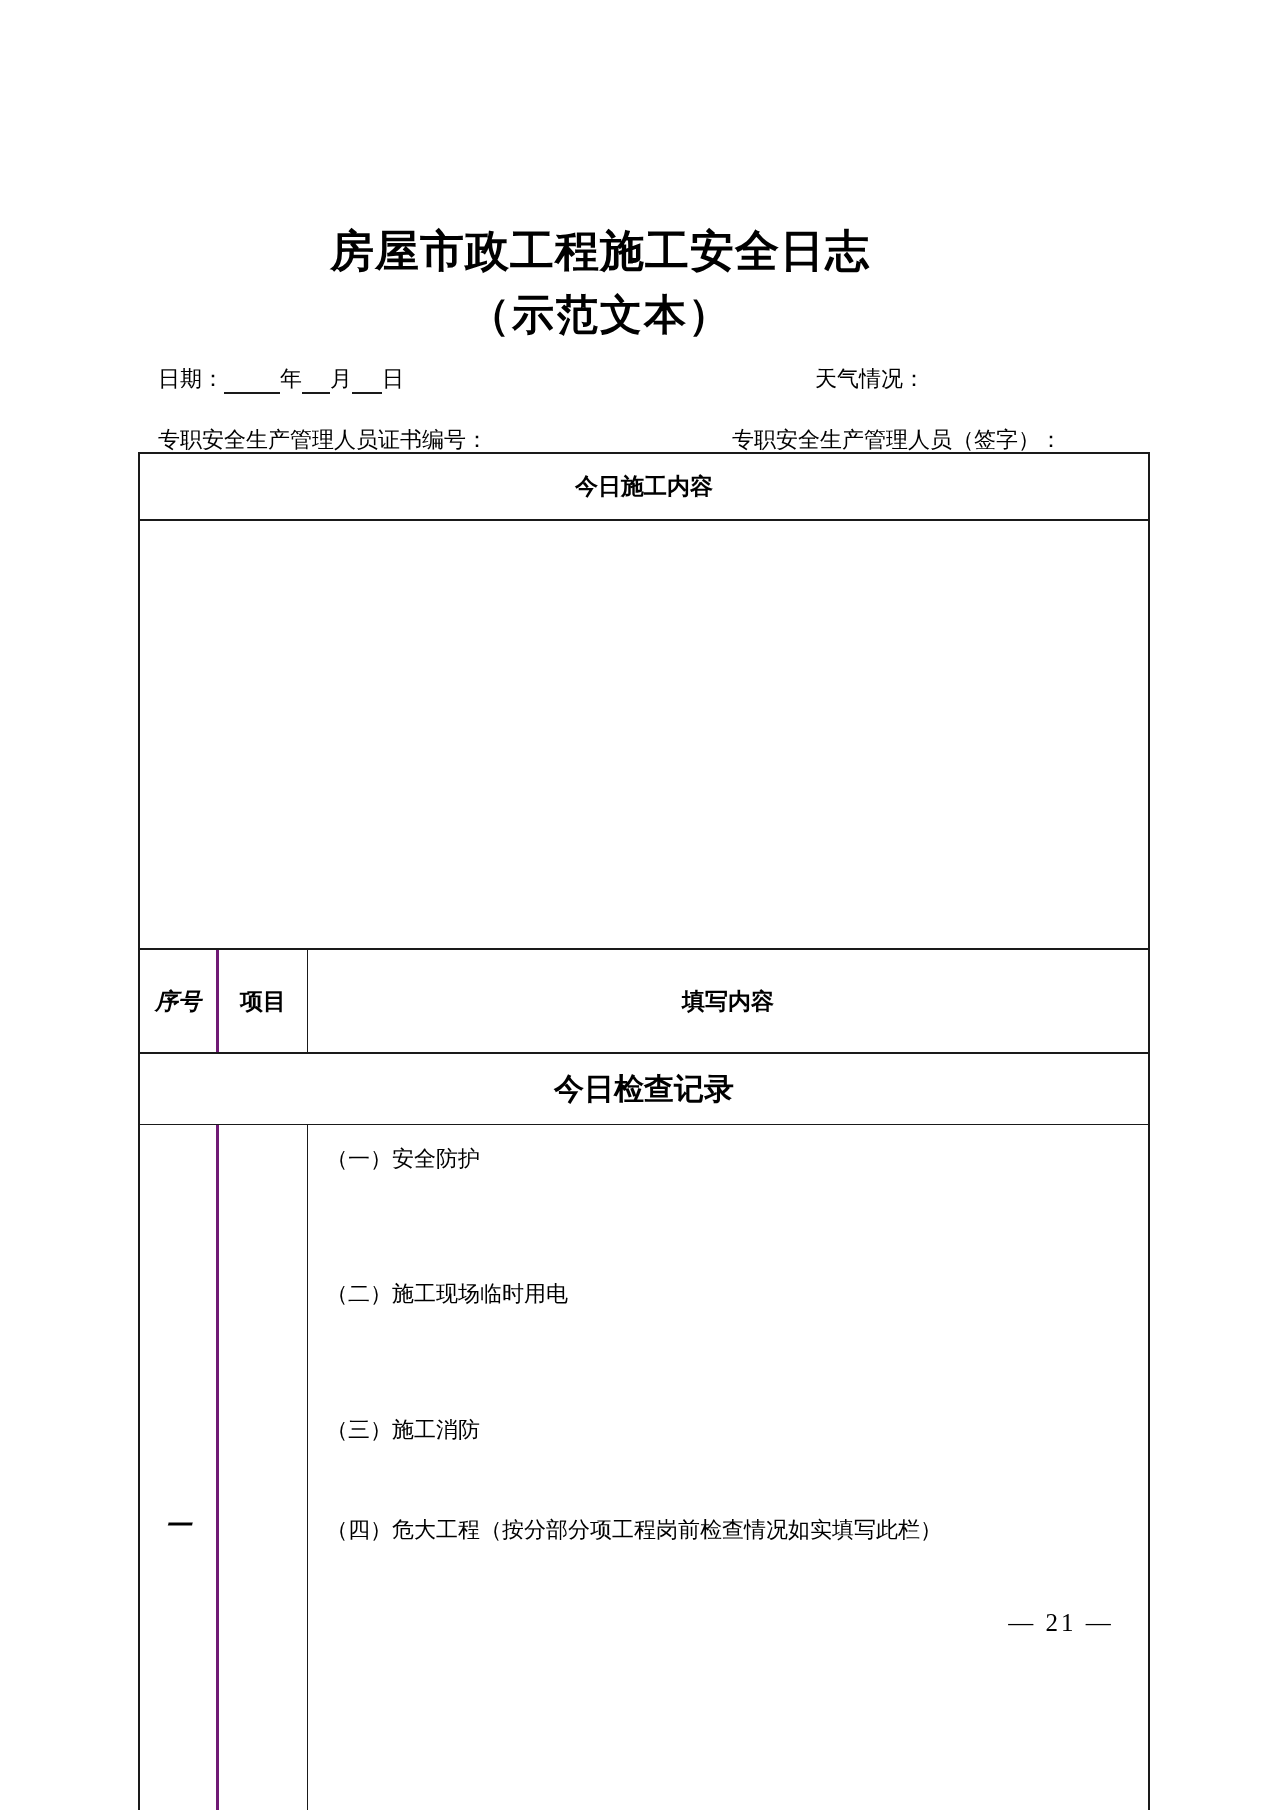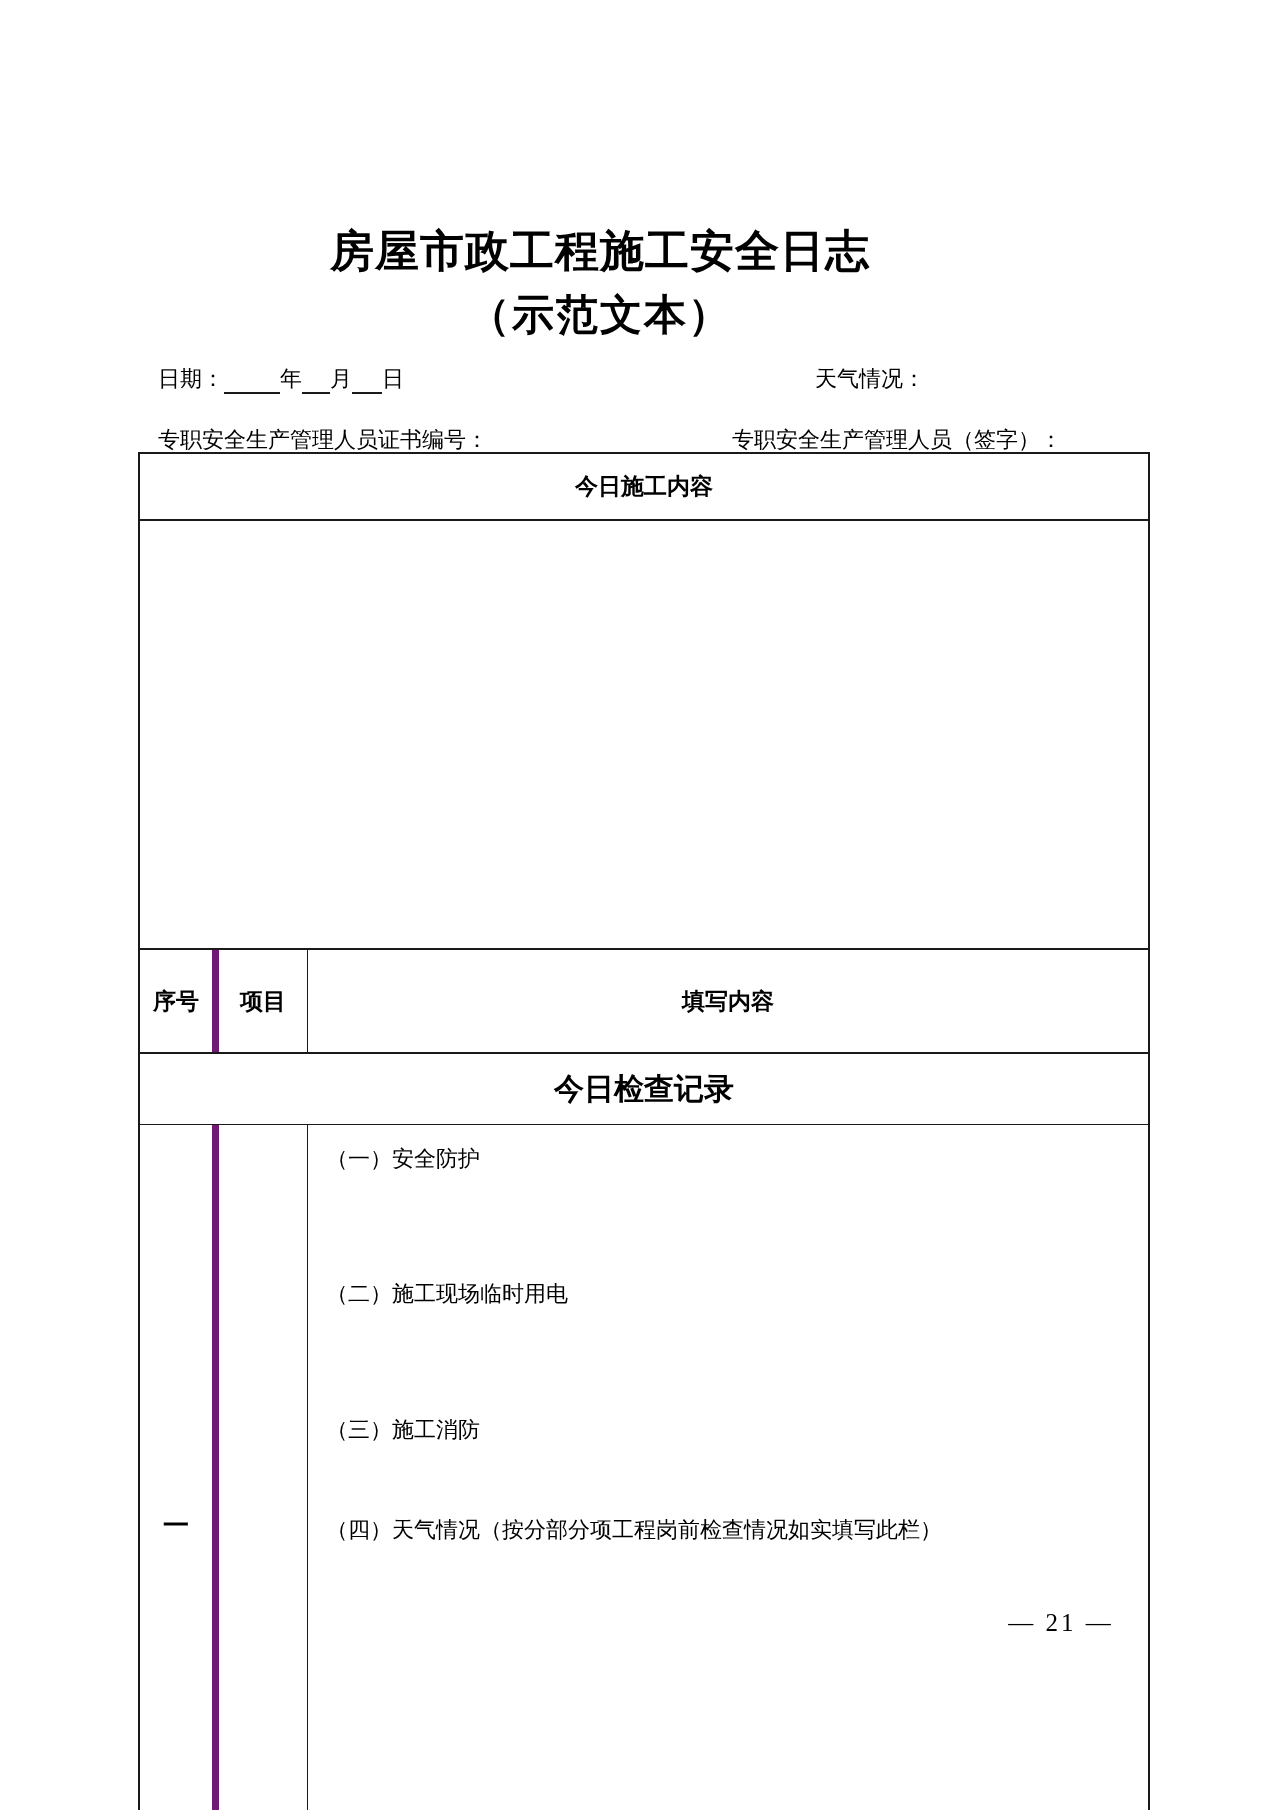--- a/index.html
+++ b/index.html
@@ -67,22 +67,22 @@
   }
   .row-inspection-header {
     height: 71px; border-bottom: 1px solid #1a1a1a;
     display: flex; align-items: center; justify-content: center;
     font-size: 30px;
   }
   .row-inspection-content {
     flex: 1; display: flex;
   }
   .col-index {
-    width: 79px; border-right: 7px solid #701a75;
-    display: flex; align-items: center; justify-content: center;
+    width: 79px; border-right: 3px solid #701a75;
+    display: flex; align-items: center; justify-content: center; font-style: italic;
   }
   .col-project {
     width: 89px; border-right: 1px solid #1a1a1a;
     display: flex; align-items: center; justify-content: center;
   }
   .col-content {
     flex: 1;
     display: flex; align-items: center; justify-content: center;
   }
   .row-inspection-content .col-index { font-size: 26px; }
@@ -152,19 +152,19 @@
   <div class="row-inspection-content">
     <div class="col-index sans-bold">一</div>
     <div class="col-project sans-bold">
       <span>岗前</span>
       <span>巡查</span>
     </div>
     <div class="col-content">
       <div class="check-item check-item-1">（一）安全防护</div>
       <div class="check-item check-item-2">（二）施工现场临时用电</div>
       <div class="check-item check-item-3">（三）施工消防</div>
-      <div class="check-item check-item-4">（四）天气情况（按分部分项工程岗前检查情况如实填写此栏）</div>
+      <div class="check-item check-item-4">（四）危大工程（按分部分项工程岗前检查情况如实填写此栏）</div>
     </div>
   </div>
 
 </div>
 
 <div class="page-number">— 21 —</div>
 
 </body></html>

